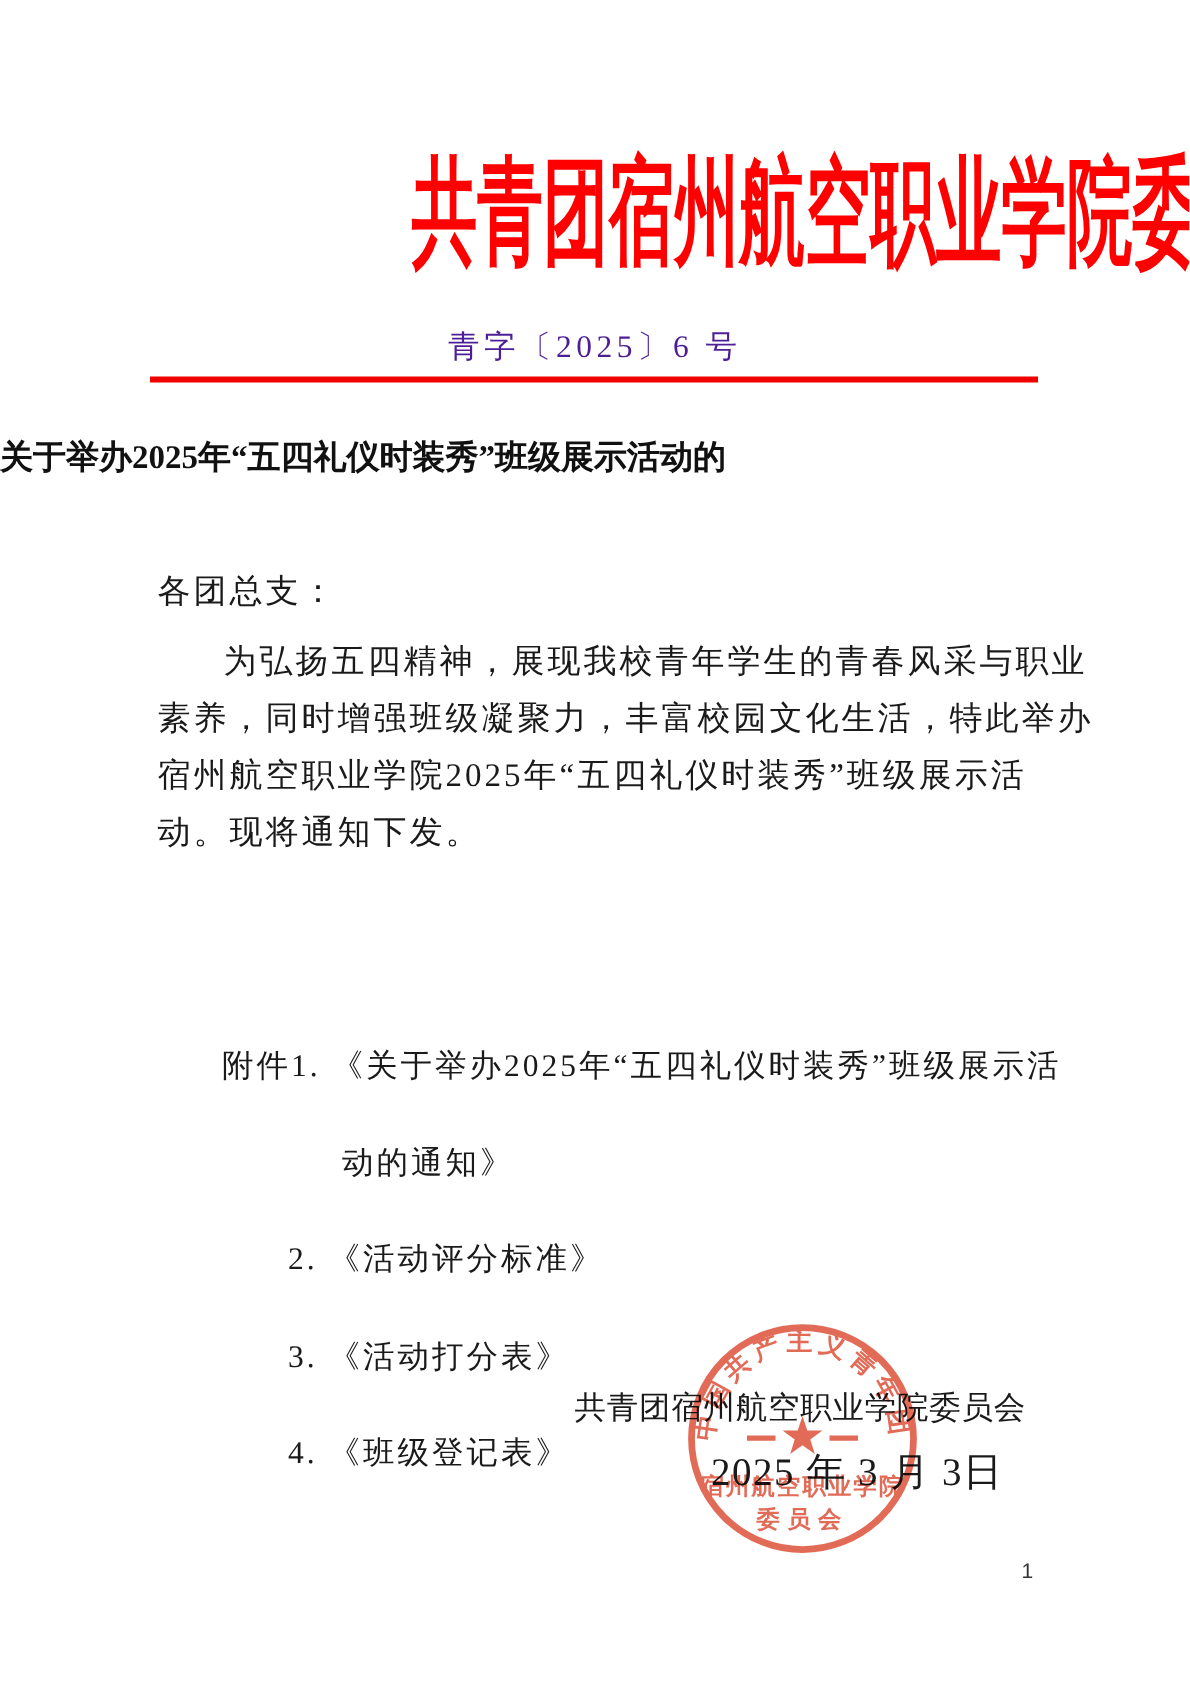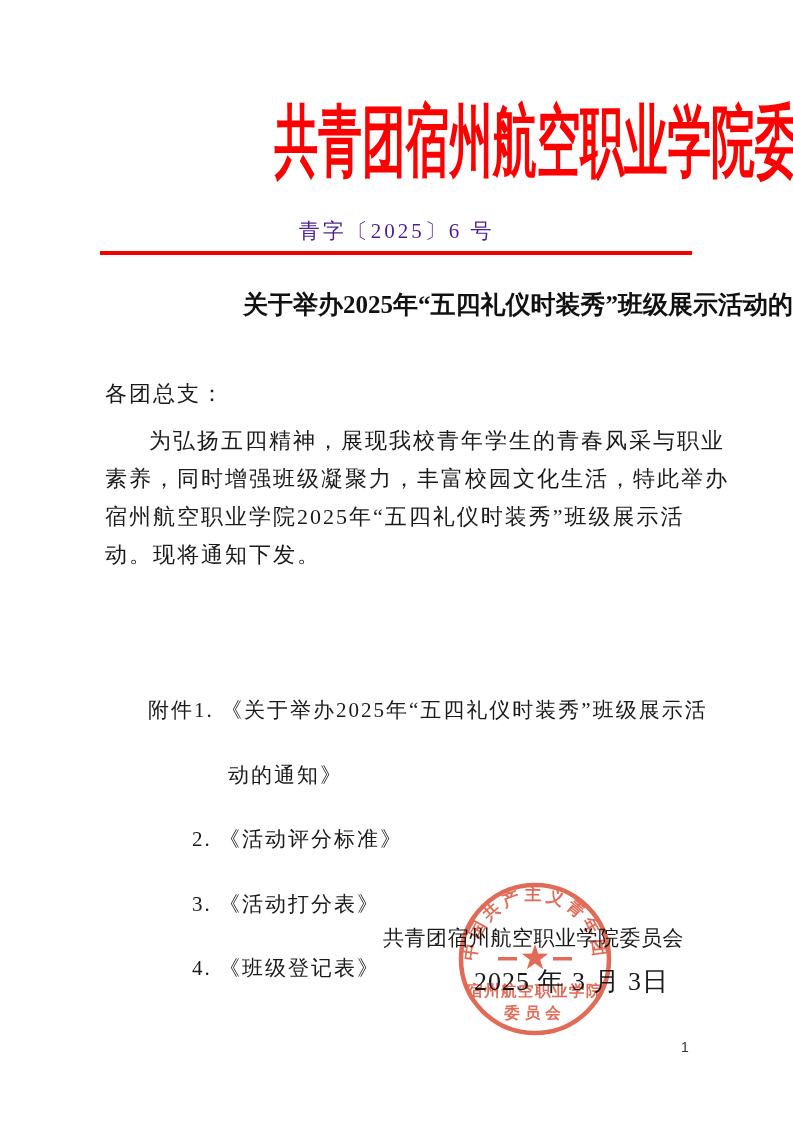--- a/index.html
+++ b/index.html
@@ -46,23 +46,23 @@
   .red-rule {
     position: absolute;
     top: 251px; left: 100px;
     width: 592px; height: 4px;
     background: #f10000;
   }
 
   .notice-title {
     position: absolute;
     top: 288px; left: 0; right: 0;
-    text-align: right;
+    text-align: left;
     font-weight: bold;
-    font-size: 25px;
+    font-size: 22px;
     line-height: 34px;
     color: #111;
   }
 
   .salutation {
     position: absolute;
     top: 379px; left: 105px;
     font-size: 22px;
     letter-spacing: 2px;
   }

